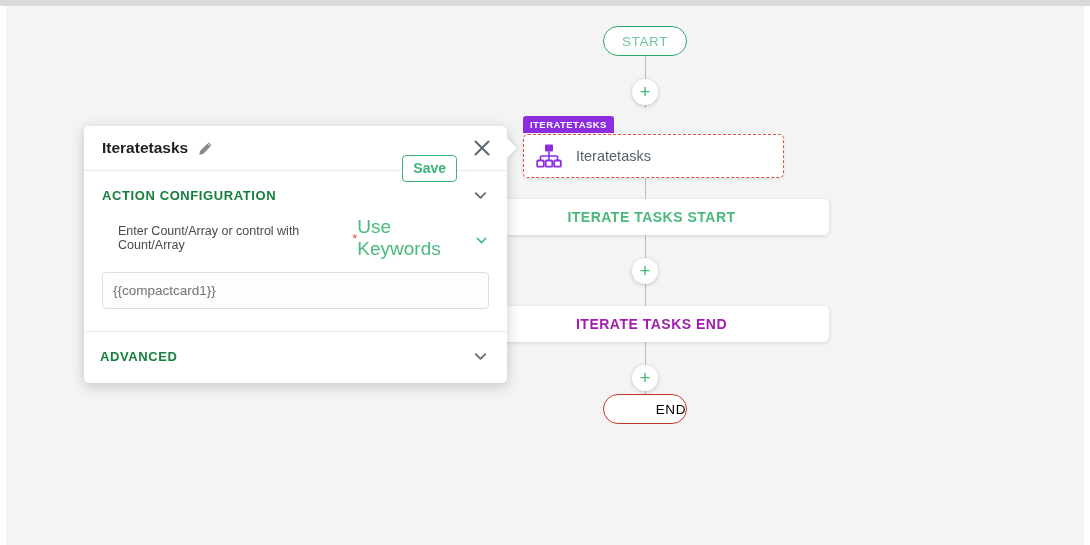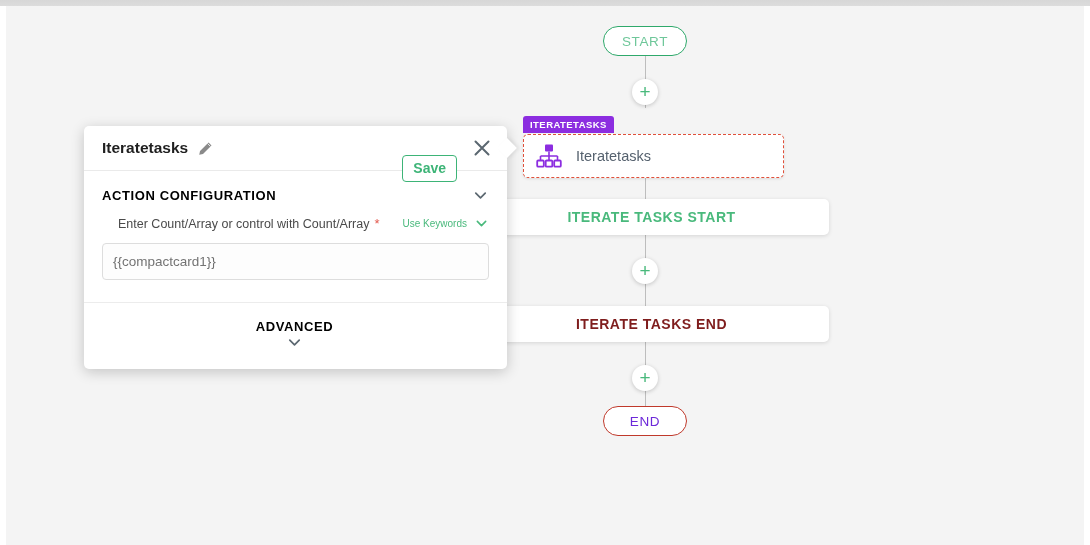--- a/index.html
+++ b/index.html
@@ -46,23 +46,24 @@
     display: flex; align-items: center; justify-content: center;
     font-size: 13.5px;
     letter-spacing: .6px;
   }
   .pill-start {
     left: 597px; top: 20px; width: 84px;
     border: 1.6px solid #2fa96b;
     color: #6fc79a;
   }
   .pill-end {
-    left: 597px; top: 400px; width: 84px;
+    left: 597px; top: 388px; width: 84px;
     border: 1.6px solid #c0392b;
-    color: #6d28d9;
+    color: #000000;
+    justify-content: flex-end;
   }
 
   .plus {
     position: absolute;
     width: 26px; height: 26px;
     border-radius: 50%;
     background: #ffffff;
     box-shadow: 0 1px 4px rgba(0,0,0,.20);
     display: flex; align-items: center; justify-content: center;
     color: #49b97c;
@@ -112,21 +113,21 @@
     height: 36px;
     background: #ffffff;
     border-radius: 5px;
     box-shadow: 0 1px 4px rgba(0,0,0,.13);
     display: flex; align-items: center; justify-content: center;
     font-size: 14px;
     font-weight: 700;
     letter-spacing: .5px;
   }
   .band-start { top: 193px; color: #49b97c; }
-  .band-end   { top: 300px; color: #7f1d1d; }
+  .band-end   { top: 300px; color: #a21caf; }
 
   
   .panel {
     position: absolute;
     left: 84px; top: 126px;
     width: 423px;
     background: #ffffff;
     border-radius: 5px;
     box-shadow: 0 3px 14px rgba(0,0,0,.20);
     z-index: 20;
@@ -172,40 +173,40 @@
   }
 
   .section-head {
     display: flex; align-items: center;
     padding: 16px 18px 6px 18px;
   }
   .section-title {
     font-size: 13px;
     font-weight: 700;
     letter-spacing: .6px;
-    color: #000000;
+    color: #15803d;
   }
   .section-spacer { flex: 1; }
   .chevron { width: 17px; height: 17px; cursor: pointer; }
 
   .field-row {
     display: flex; align-items: center;
     padding: 6px 18px 0 18px;
     margin-left: 16px;
   }
   .field-label {
     font-size: 12.5px;
     color: #4a4a4a;
   }
   .req { color: #e2574c; margin-left: 5px; font-size: 13px; }
   .field-spacer { flex: 1; }
   .keywords {
     display: flex; align-items: center;
     color: #49b97c;
-    font-size: 10px;
+    font-size: 19px;
     cursor: pointer;
   }
   .keywords .chevron { margin-left: 7px; width: 15px; height: 15px; }
 
   .input-box {
     margin: 12px 18px 0 18px;
     height: 37px;
     border: 1px solid #ddd;
     border-radius: 4px;
     background: #fdfdfd;
@@ -217,21 +218,20 @@
   }
   .input-box .tok { color: #737373; }
 
   .panel-divider {
     margin-top: 22px;
     border-top: 1px solid #ececec;
   }
   .advanced-head {
     display: flex; align-items: center;
     padding: 16px 18px 18px 16px;
-    flex-direction: column;
   }
 </style>
 </head>
 <body>
 
 <div id="app">
 
   <div class="top-strip"></div>
 
   <div class="canvas">

